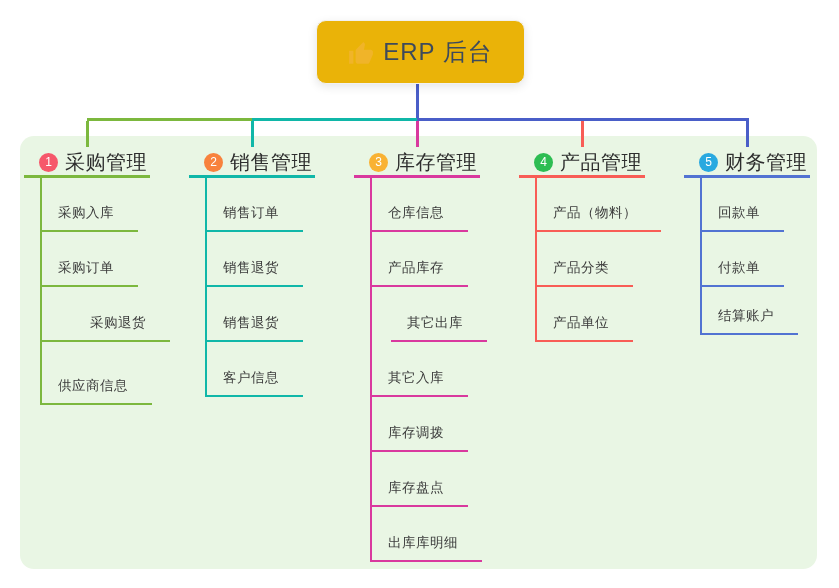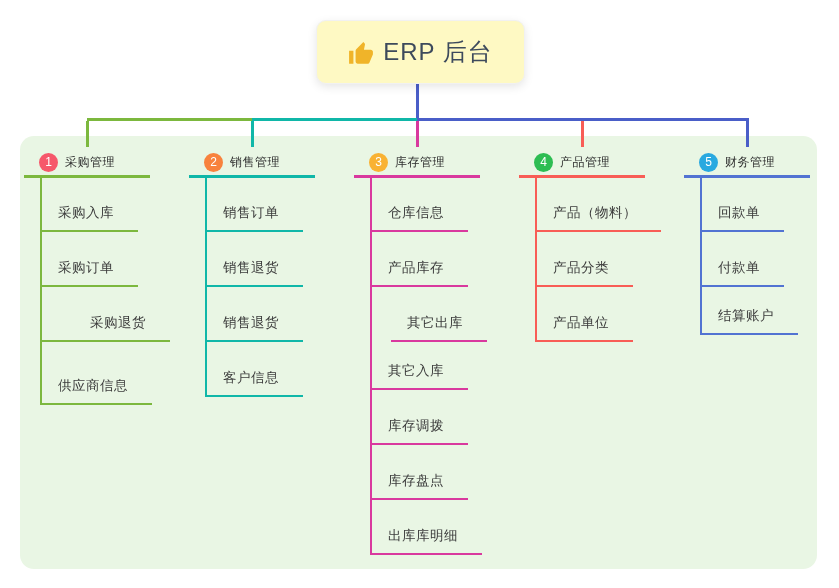--- a/index.html
+++ b/index.html
@@ -7,38 +7,38 @@
     width:839px;height:588px;position:relative;overflow:hidden;
     font-family:"Liberation Sans","DejaVu Sans",sans-serif;
   }
   .stage{position:absolute;left:0;top:0;width:839px;height:588px;}
   .panel{
     position:absolute;left:20px;top:136px;width:797px;height:433px;
     border-radius:14px;
   }
   .root-node{
     position:absolute;left:316px;top:20px;width:207px;height:62px;
-    background:#fef9c3;border:1px solid #f1f1f1;border-radius:10px;
+    background:#eab308;border:1px solid #f1f1f1;border-radius:10px;
     box-shadow:0 3px 10px rgba(0,0,0,.10);
     display:flex;align-items:center;justify-content:center;gap:9px;
     font-size:24px;color:#3d4a5c;letter-spacing:1px;cursor:default;
   }
   .root-node .ticon{width:26px;height:26px;flex:0 0 auto;margin-top:3px;}
   .line{position:absolute;}
   .branch-header{
     position:absolute;width:126px;height:29px;box-sizing:border-box;
     display:flex;align-items:center;gap:7px;padding-left:15px;
     border-bottom:3px solid #000;
   }
   .badge{
     width:19px;height:19px;border-radius:50%;flex:0 0 auto;
     color:#fff;font-size:12px;line-height:19px;text-align:center;
   }
   .branch-label{
-    font-size:12px;color:#2e2e2e;letter-spacing:.5px;white-space:nowrap;
+    font-size:20px;color:#2e2e2e;letter-spacing:.5px;white-space:nowrap;
   }
   .items{position:absolute;border-left:2px solid #000;}
   .item{
     height:55px;box-sizing:border-box;width:max-content;
     display:flex;align-items:flex-end;
     padding:0 24px 8px 16px;border-bottom:2px solid #000;
     font-size:13.5px;color:#3b3b3b;white-space:nowrap;letter-spacing:.5px;
   }
 </style>
 </head>
@@ -89,21 +89,21 @@
         <div class="item" style="height: 55px; border-bottom-color: rgb(16, 183, 168);">客户信息</div>
       </div>
       <div class="branch-header" style="left: 354px; top: 149px; border-bottom-color: rgb(217, 57, 158);">
         <span class="badge" style="background: rgb(249, 178, 51);">3</span>
         <span class="branch-label">库存管理</span>
       </div>
       <div class="items" style="left: 370px; top: 177px; border-left-color: rgb(217, 57, 158);">
         <div class="item" style="height: 55px; border-bottom-color: rgb(217, 57, 158);">仓库信息</div>
         <div class="item" style="height: 55px; border-bottom-color: rgb(217, 57, 158);">产品库存</div>
         <div class="item" style="height: 55px; border-bottom-color: rgb(217, 57, 158); margin-left: 19px;">其它出库</div>
-        <div class="item" style="height: 48px; border-bottom-color: rgb(217, 57, 158);">其它入库</div>
+        <div class="item" style="height: 55px; border-bottom-color: rgb(217, 57, 158);">其它入库</div>
         <div class="item" style="height: 55px; border-bottom-color: rgb(217, 57, 158);">库存调拨</div>
         <div class="item" style="height: 55px; border-bottom-color: rgb(217, 57, 158);">库存盘点</div>
         <div class="item" style="height: 55px; border-bottom-color: rgb(217, 57, 158);">出库库明细</div>
       </div>
       <div class="branch-header" style="left: 519px; top: 149px; border-bottom-color: rgb(248, 93, 86);">
         <span class="badge" style="background: rgb(45, 189, 82);">4</span>
         <span class="branch-label">产品管理</span>
       </div>
       <div class="items" style="left: 535px; top: 177px; border-left-color: rgb(248, 93, 86);">
         <div class="item" style="height: 55px; border-bottom-color: rgb(248, 93, 86);">产品（物料）</div>

